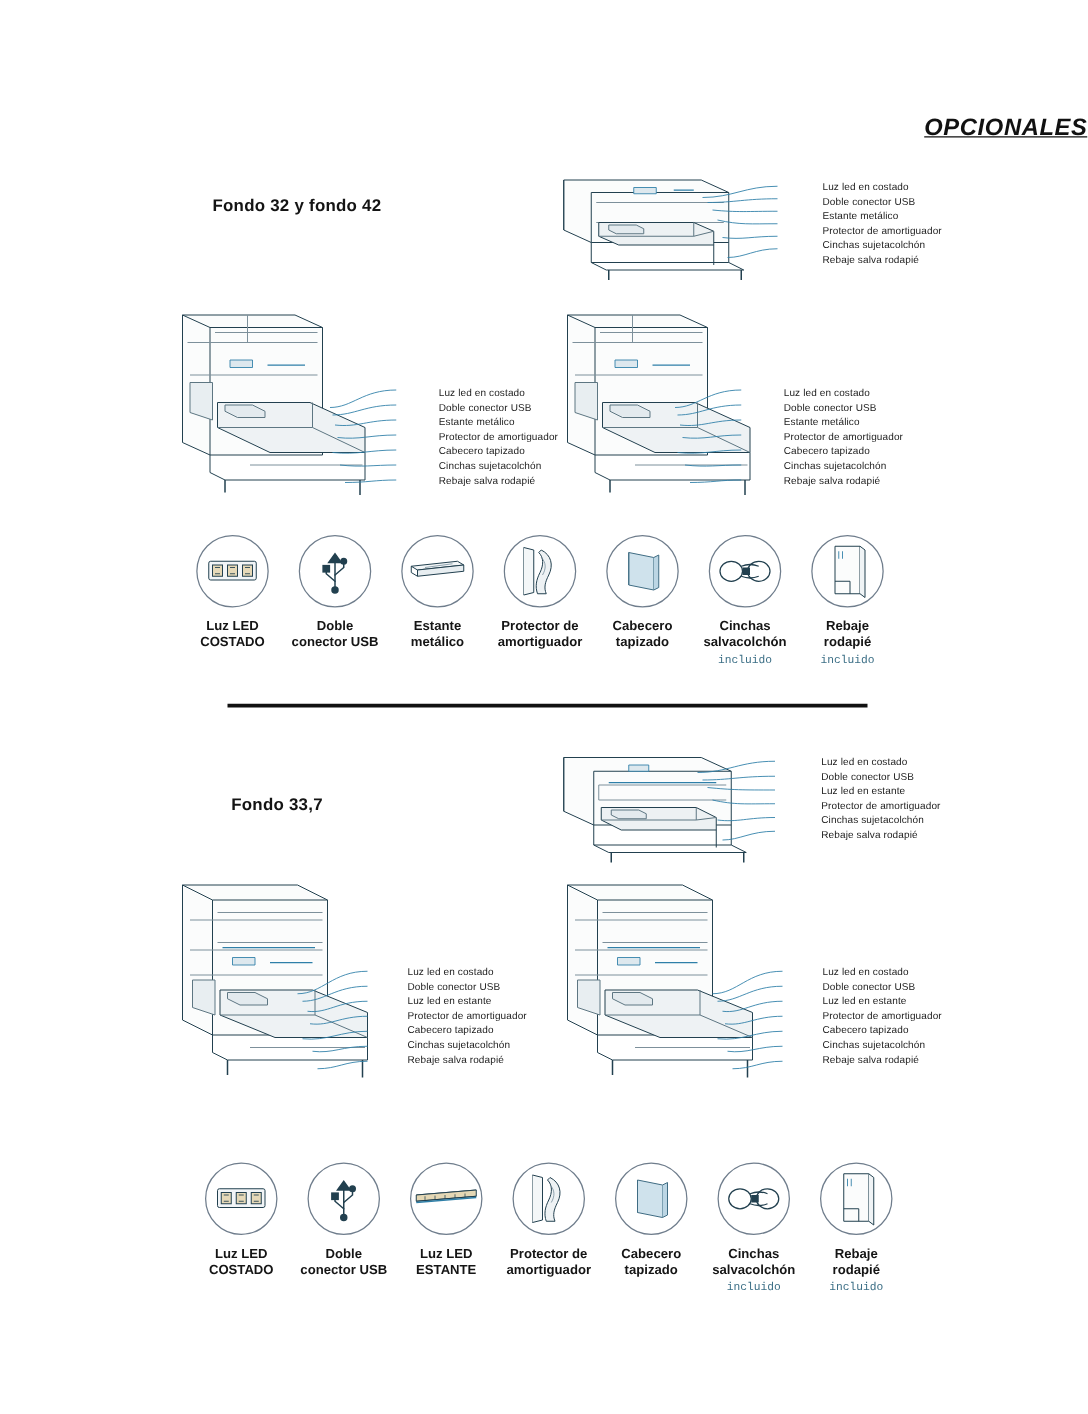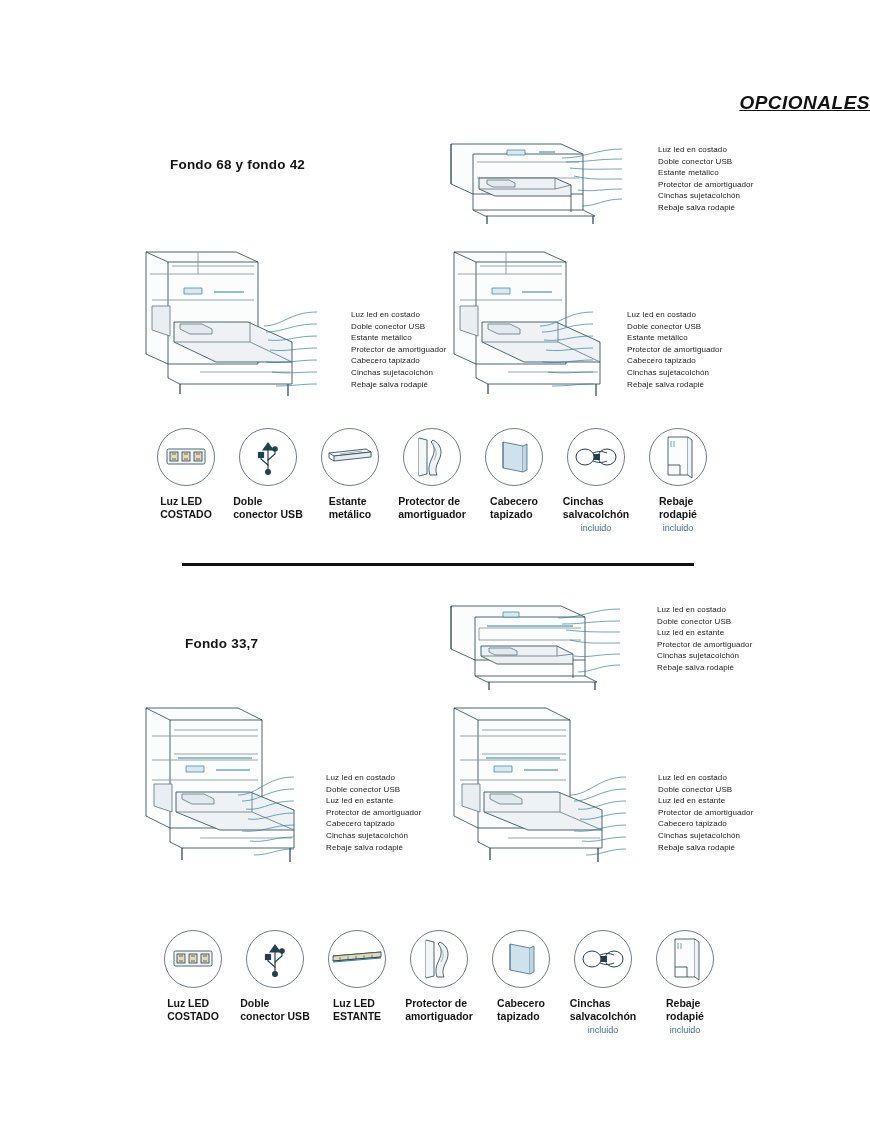--- a/index.html
+++ b/index.html
@@ -95,39 +95,40 @@
     display: flex;
     align-items: center;
     justify-content: center;
     background: #fff;
     overflow: hidden;
   }
   .icon-caption {
     margin-top: 9px;
     font-size: 10.5px;
     line-height: 13px;
-    text-align: left;
+    text-align: center;
     color: #151515;
     font-weight: 600;
   }
   .icon-sub {
     margin-top: 2px;
     font-size: 9px;
     color: #3c6f86;
     text-align: center;
+    font-family: Liberation Mono, monospace;
   }
 </style>
 </head>
 <body>
 
 <div class="page">
 
   <div class="title">OPCIONALES</div>
 
-  <div class="section-label" id="label-fondo-37">Fondo 68 y fondo 42</div>
+  <div class="section-label" id="label-fondo-37">Fondo 32 y fondo 42</div>
 
   <div class="drawing" style="top:138px; left:443px;">
     <svg width="170" height="90" viewBox="0 0 170 90">
       <g fill="none" stroke="#22404f" stroke-width="0.8" stroke-linejoin="round">
 
         <path d="M8 6 L118 6 L140 16 L140 56 L30 56 L8 46 Z" fill="#fbfcfc"></path>
         <path d="M8 6 L8 46"></path>
         <path d="M30 16 L140 16"></path>
         <path d="M30 16 L30 56"></path>
 

